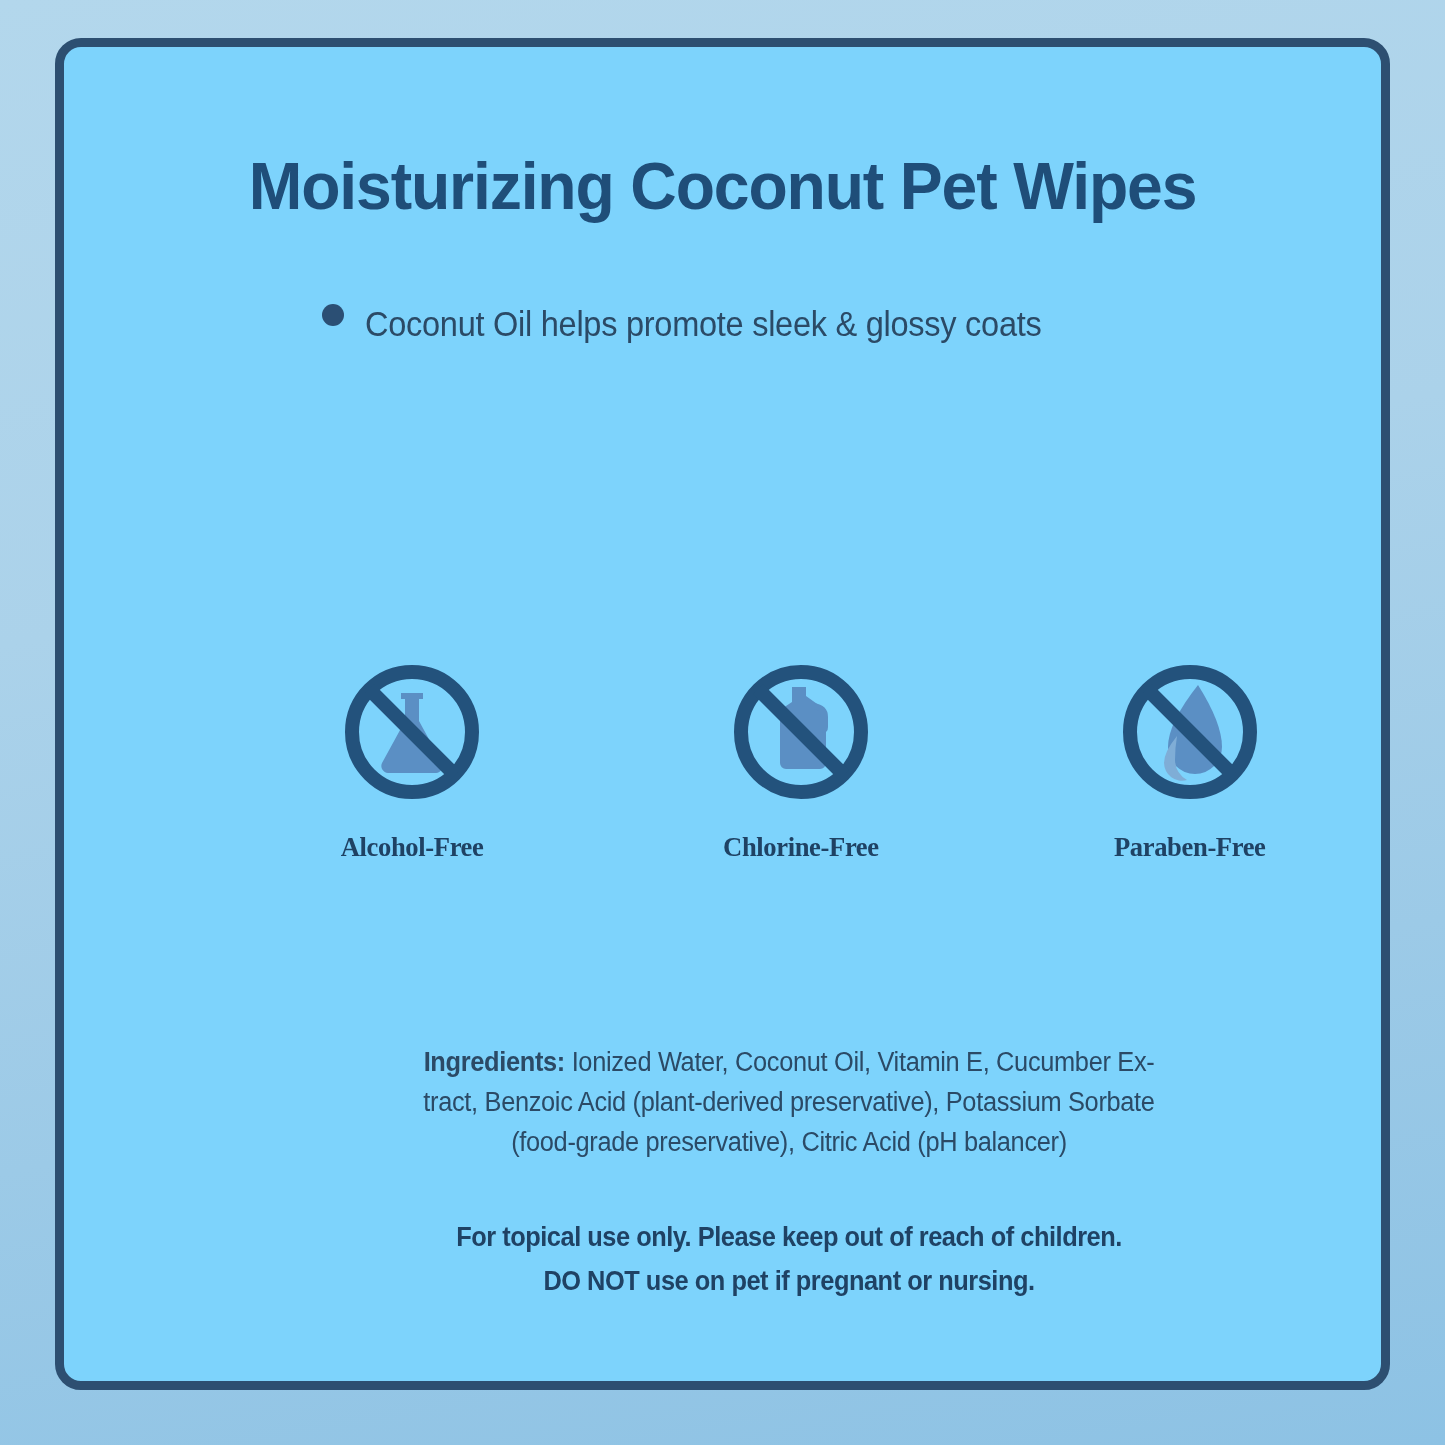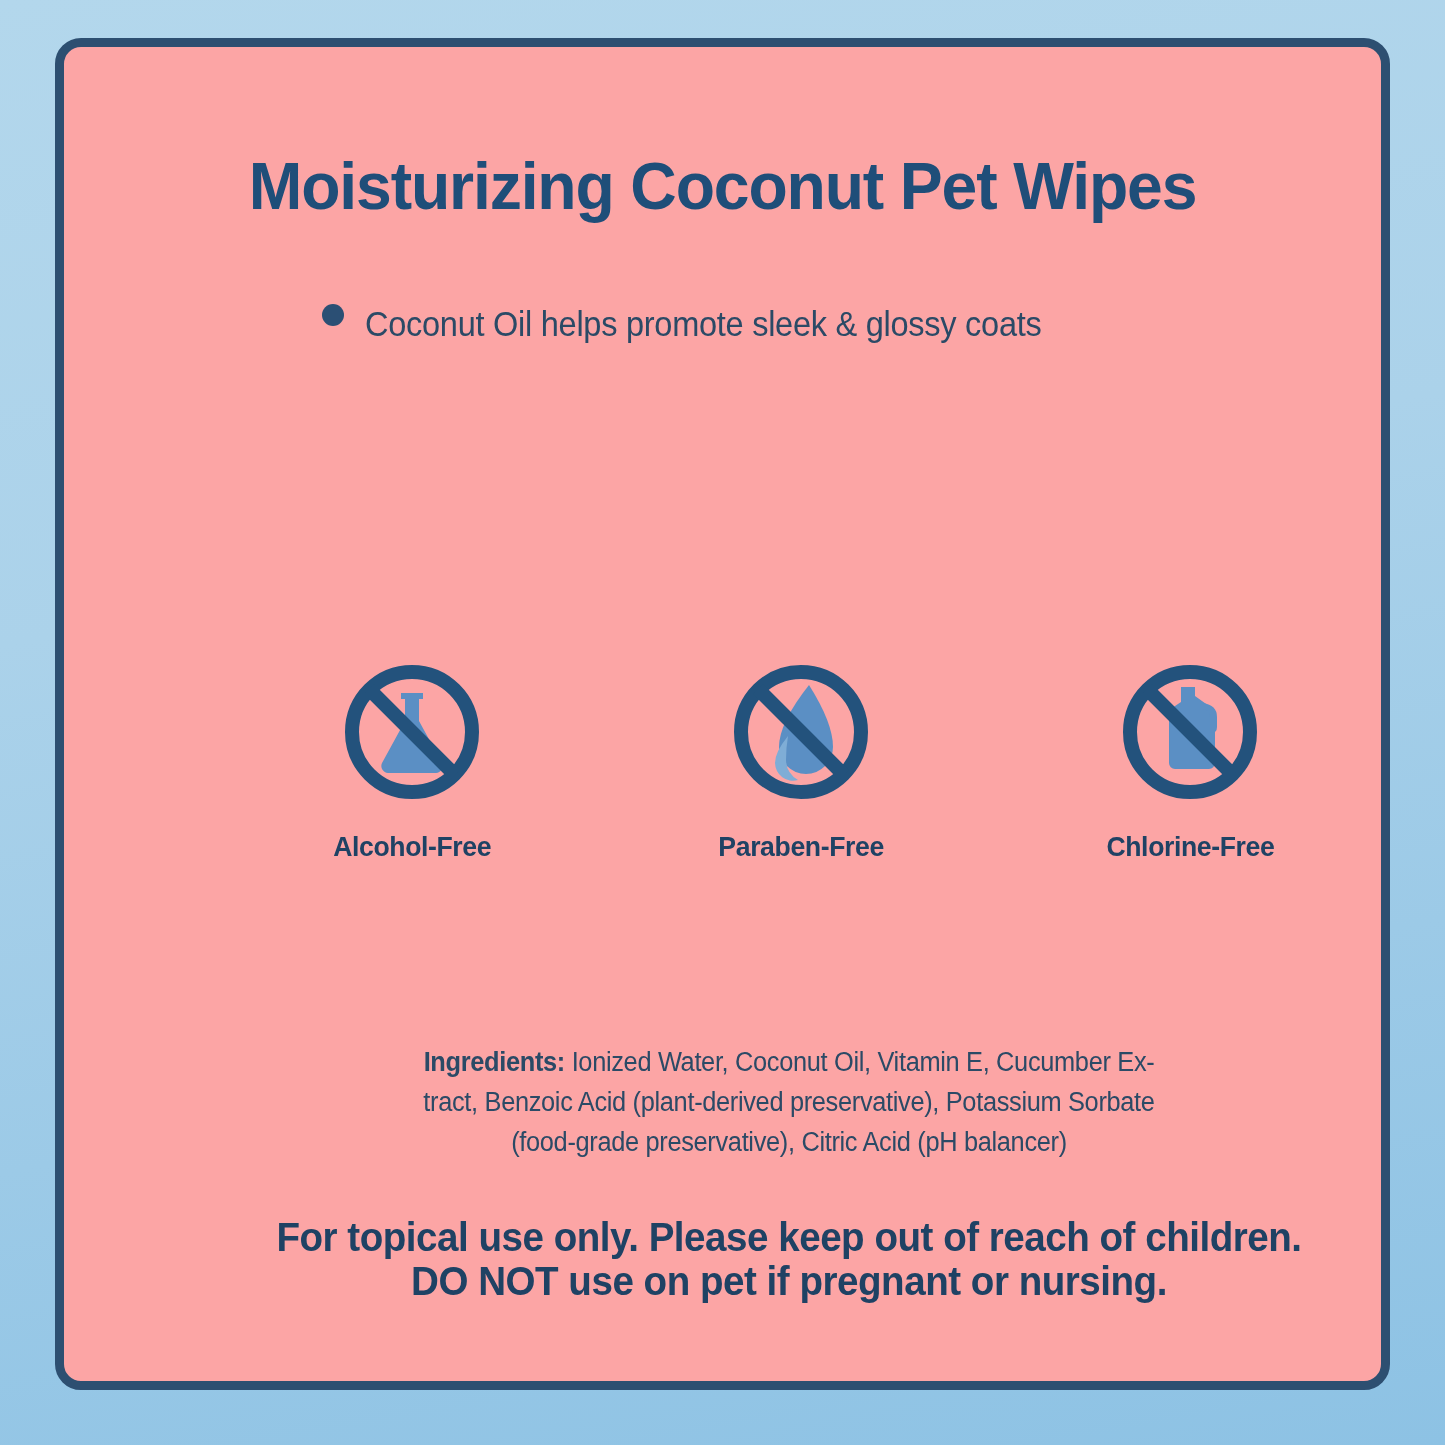--- a/index.html
+++ b/index.html
@@ -22,21 +22,21 @@
   }
 
   
   #card {
     position: absolute;
     left: 55px;
     top: 38px;
     width: 1335px;
     height: 1352px;
     box-sizing: border-box;
-    background: #fca5a5;
+    background: #7dd3fc;
     border: 9px solid #2d4f71;
     border-radius: 26px;
   }
 
   
   .title {
     position: absolute;
     left: 0;
     top: 100px;
     width: 100%;
@@ -82,20 +82,21 @@
   }
 
   
   .icon-row {
     position: absolute;
     left: 232px;
     top: 610px;
     width: 1010px;
     display: flex;
     justify-content: space-between;
+    font-family: Liberation Serif, serif;
   }
   .icon-cell {
     width: 232px;
     display: flex;
     flex-direction: column;
     align-items: center;
   }
   .icon-badge {
     width: 150px;
     height: 150px;
@@ -137,21 +138,21 @@
   }
 
   
   .warning {
     position: absolute;
     left: 150px;
     top: 1168px;
     width: 1150px;
     text-align: center;
     color: #1f4264;
-    font-size: 41px;
+    font-size: 27px;
     line-height: 44px;
     font-weight: bold;
     letter-spacing: -0.5px;
   }
   .warn-line {
     display: block;
     transform: scaleX(0.94);
   }
 </style>
 </head>
@@ -177,49 +178,49 @@
             <g fill="#5b8fc4">
               <path d="M64 36 h22 v6 h-4 v22 l23 42 a7 7 0 0 1 -6 10 h-48 a7 7 0 0 1 -6 -10 l23 -42 v-22 h-4 z"></path>
             </g>
             <circle cx="75" cy="75" r="60" fill="none" stroke="#23527c" stroke-width="14"></circle>
             <line x1="32" y1="32" x2="118" y2="118" stroke="#23527c" stroke-width="14" stroke-linecap="butt"></line>
           </svg>
         </div>
         <div class="icon-label">Alcohol-Free</div>
       </div>
 
+
+      <div class="icon-cell">
+        <div class="icon-badge">
+          <svg viewBox="0 0 150 150">
+            <g fill="#5b8fc4">
+              <path d="M66 30 h14 v9 l14 10 a14 14 0 0 1 6 11 v46 a6 6 0 0 1 -6 6 h-34 a6 6 0 0 1 -6 -6 v-46 a14 14 0 0 1 6 -11 l6 -4 z"></path>
+              <path d="M88 46 q14 2 14 14 v10 q0 6 -6 6 h-4 v-7 h3 v-9 q0 -7 -7 -8 z"></path>
+            </g>
+            <circle cx="75" cy="75" r="60" fill="none" stroke="#23527c" stroke-width="14"></circle>
+            <line x1="32" y1="32" x2="118" y2="118" stroke="#23527c" stroke-width="14"></line>
+          </svg>
+        </div>
+        <div class="icon-label">Chlorine-Free</div>
+      </div>
 
       <div class="icon-cell">
         <div class="icon-badge">
           <svg viewBox="0 0 150 150">
             <g fill="#5b8fc4">
               <path d="M83 28 q-30 38 -30 62 a27 27 0 0 0 54 0 q0 -24 -24 -62 z"></path>
               <path d="M62 79 q-13 16 -13 27 a18 18 0 0 0 23 17 a24 24 0 0 1 -12 -20 q0 -12 2 -24 z" fill="#7fadd6"></path>
             </g>
             <circle cx="75" cy="75" r="60" fill="none" stroke="#23527c" stroke-width="14"></circle>
             <line x1="32" y1="32" x2="118" y2="118" stroke="#23527c" stroke-width="14"></line>
           </svg>
         </div>
         <div class="icon-label">Paraben-Free</div>
       </div>
 
-      <div class="icon-cell">
-        <div class="icon-badge">
-          <svg viewBox="0 0 150 150">
-            <g fill="#5b8fc4">
-              <path d="M66 30 h14 v9 l14 10 a14 14 0 0 1 6 11 v46 a6 6 0 0 1 -6 6 h-34 a6 6 0 0 1 -6 -6 v-46 a14 14 0 0 1 6 -11 l6 -4 z"></path>
-              <path d="M88 46 q14 2 14 14 v10 q0 6 -6 6 h-4 v-7 h3 v-9 q0 -7 -7 -8 z"></path>
-            </g>
-            <circle cx="75" cy="75" r="60" fill="none" stroke="#23527c" stroke-width="14"></circle>
-            <line x1="32" y1="32" x2="118" y2="118" stroke="#23527c" stroke-width="14"></line>
-          </svg>
-        </div>
-        <div class="icon-label">Chlorine-Free</div>
-      </div>
-
     </div>
 
     <div class="ingredients">
       <span class="ing-line"><span class="lbl">Ingredients:</span><span> Ionized Water, Coconut Oil, Vitamin E, Cucumber Ex-</span></span>
       <span class="ing-line">tract, Benzoic Acid (plant-derived preservative), Potassium Sorbate</span>
       <span class="ing-line">(food-grade preservative), Citric Acid (pH balancer)</span>
     </div>
 
     <div class="warning">
       <span class="warn-line">For topical use only. Please keep out of reach of children.</span>

